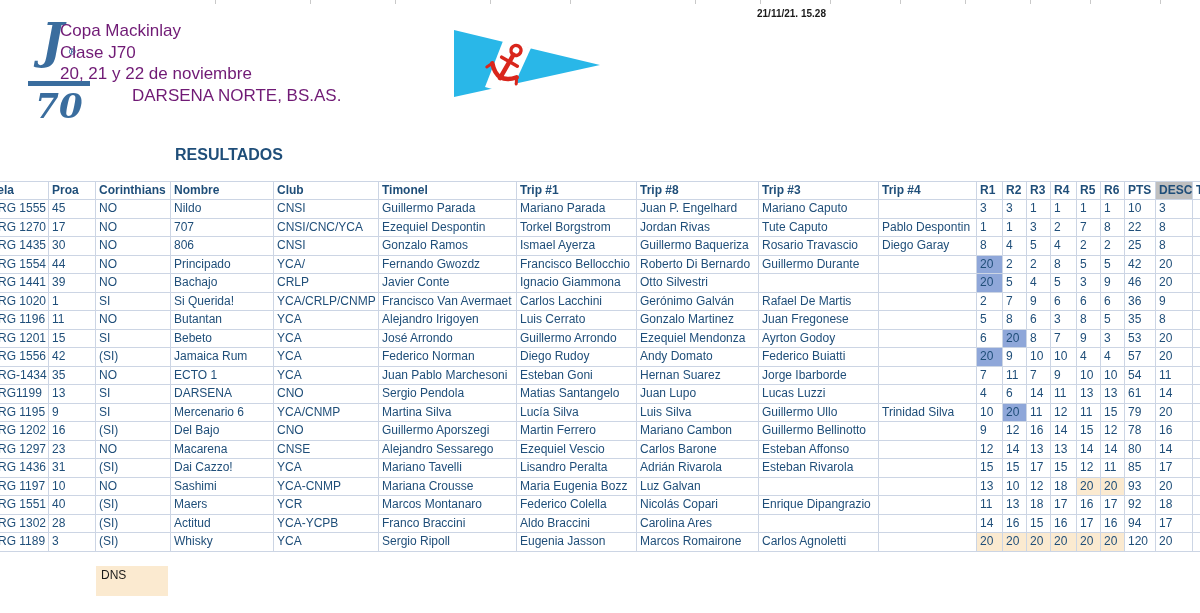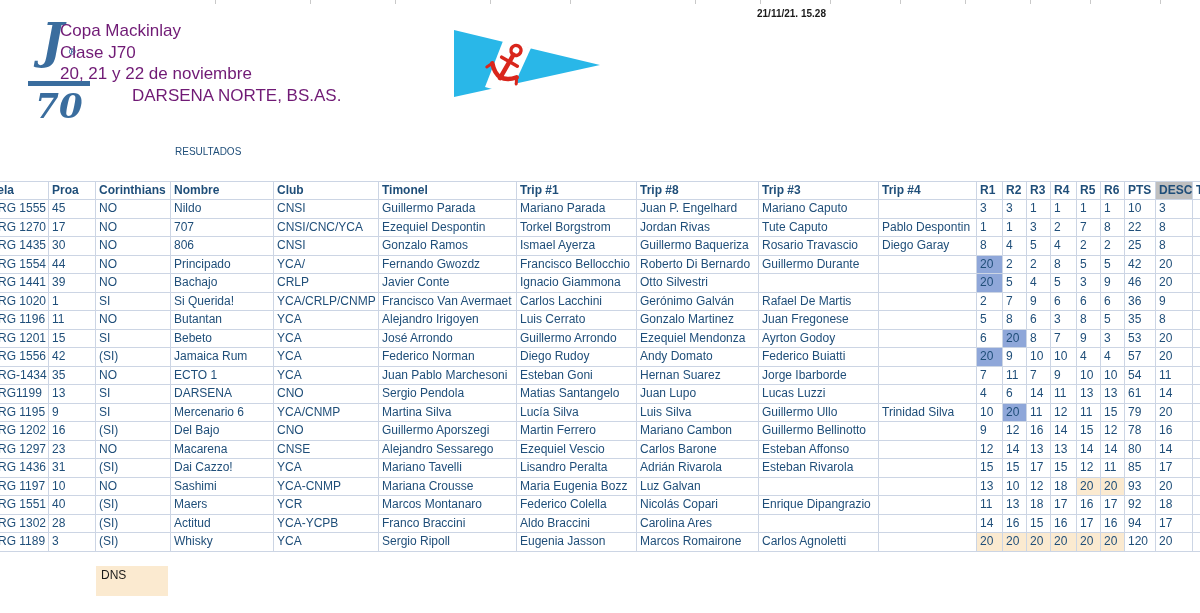--- a/index.html
+++ b/index.html
@@ -22,21 +22,21 @@
                font-size:17px;line-height:21.5px;color:#701a75;}
   .title-line-4{padding-left:72px;}
 
   
   .burgee{position:absolute;left:452px;top:28px;}
 
   
   .timestamp{position:absolute;left:757px;top:8px;font-size:10px;font-weight:600;color:#1a1a1a;}
 
   
-  .section-label{position:absolute;left:175px;top:146px;font-size:10px;font-weight:normal;color:#1f4e79;}
+  .section-label{position:absolute;left:175px;top:146px;font-size:16px;font-weight:bold;color:#1f4e79;}
 
   
   .table-wrap{position:absolute;left:-14px;top:181px;width:1226px;}
   table.results{border-collapse:collapse;table-layout:fixed;width:1226px;font-size:12px;}
   table.results th,table.results td{border:1px solid #ccd5e4;padding:0 3px;overflow:hidden;
       white-space:nowrap;height:17.5px;line-height:17px;text-align:left;font-weight:normal;color:#1f4e79;}
   table.results th{font-weight:bold;height:17px;}
   th.c-num,td.c-num,th.c-pts,td.c-pts,th.c-desc,td.c-desc{text-align:center;padding:0 1px;}
   td.c-proa,th.c-proa{text-align:right;padding-right:5px;}
   td.c-nombre{font-weight:bold;}

